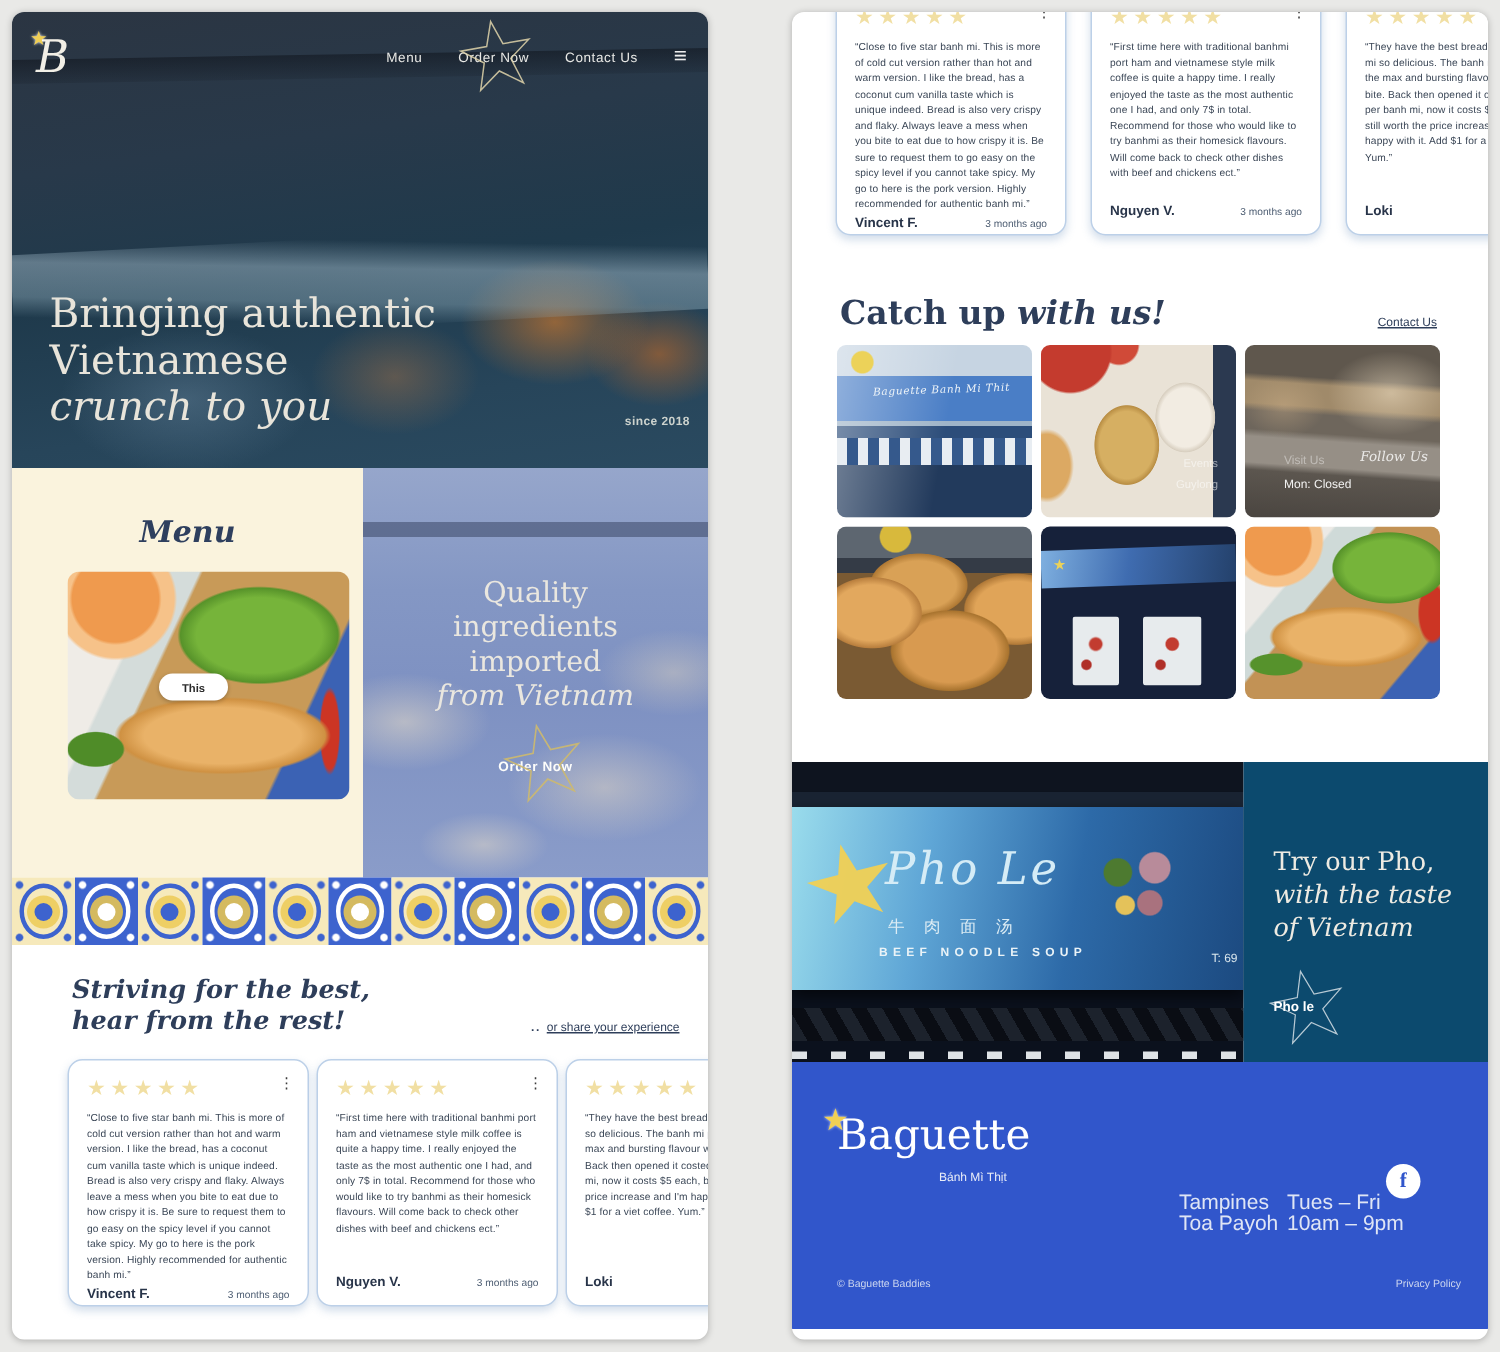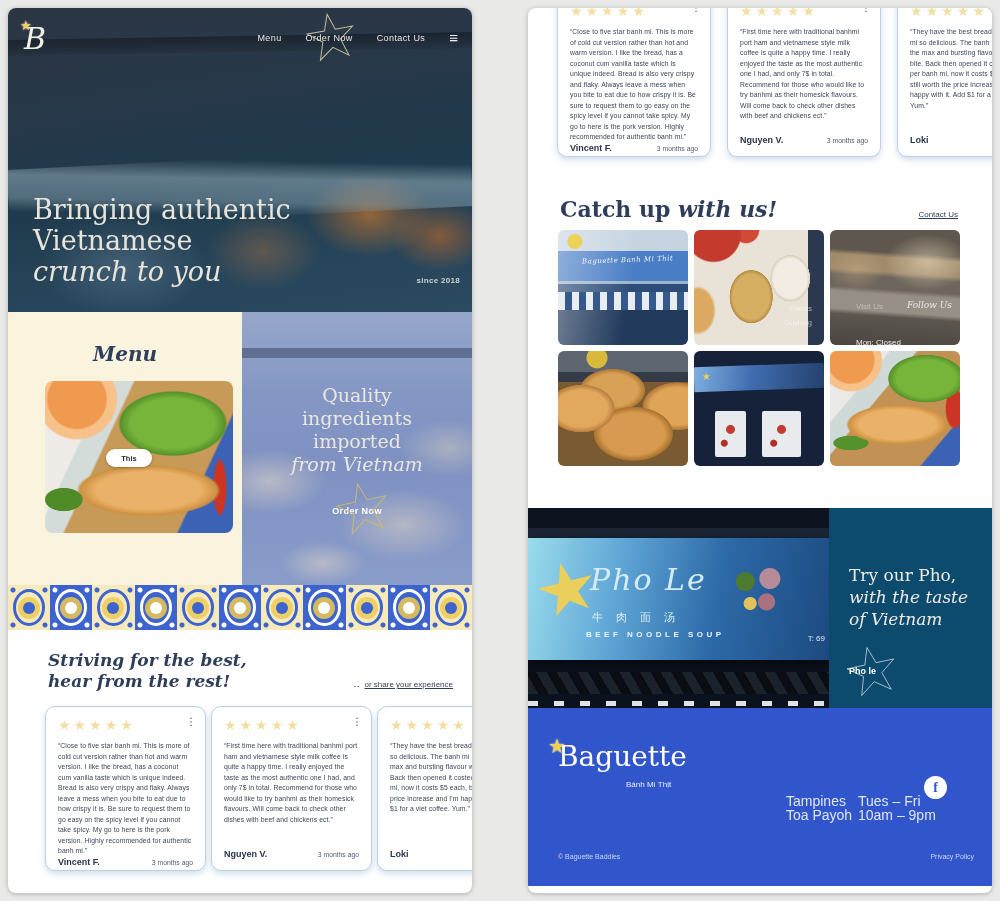--- a/index.html
+++ b/index.html
@@ -146,21 +146,21 @@
   .g2 .cap1 { bottom:32px; }
   .g2 .cap2 { bottom:18px; }
 
   .g3 { background:
         radial-gradient(ellipse 60px 40px at 75% 28%, rgba(242,226,198,.55), transparent 70%),
         radial-gradient(ellipse 40px 30px at 20% 35%, rgba(210,180,140,.4), transparent 70%),
         linear-gradient(4deg, #4a4540 0%, #5c564f 26%, #968f86 30% 44%, #6e665c 48% 58%, #a08a6a 62% 74%, #5f574d 78% 100%); }
   .g3 .cap-visit { position:absolute; left:26px; top:72px; font-size:8px; color:rgba(255,255,255,.4); }
   .g3 .cap-follow { position:absolute; right:8px; top:70px; font-family:"DejaVu Serif", serif; font-style:italic;
         font-size:9px; color:rgba(255,255,255,.8); }
-  .g3 .cap-closed { position:absolute; left:26px; top:108px; font-size:8px; color:rgba(255,255,255,.92); }
+  .g3 .cap-closed { position:absolute; left:26px; top:88px; font-size:8px; color:rgba(255,255,255,.92); }
 
   .g4 { background:
         radial-gradient(ellipse 42px 30px at 18% 50%, #e2a85e 0 62%, #b97f3e 78%, transparent 80%),
         radial-gradient(ellipse 50px 34px at 58% 72%, #d89a50 0 62%, #a9742f 78%, transparent 80%),
         radial-gradient(ellipse 44px 30px at 92% 48%, #e0a458 0 62%, #b27a38 78%, transparent 80%),
         radial-gradient(ellipse 40px 26px at 42% 34%, #d9a156 0 62%, #b07934 80%, transparent 82%),
         radial-gradient(circle at 30% 6%, #d8b93c 0 10px, transparent 11px),
         linear-gradient(180deg, #5d6670 0 18%, #343b46 18% 27%, #7a5a33 27% 100%); }
 
   .g5 { background:#16213a; }

